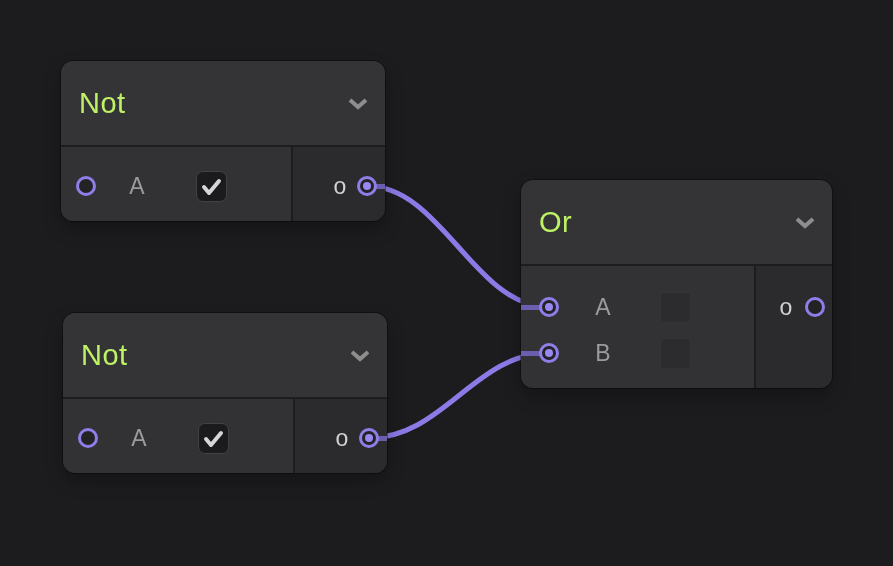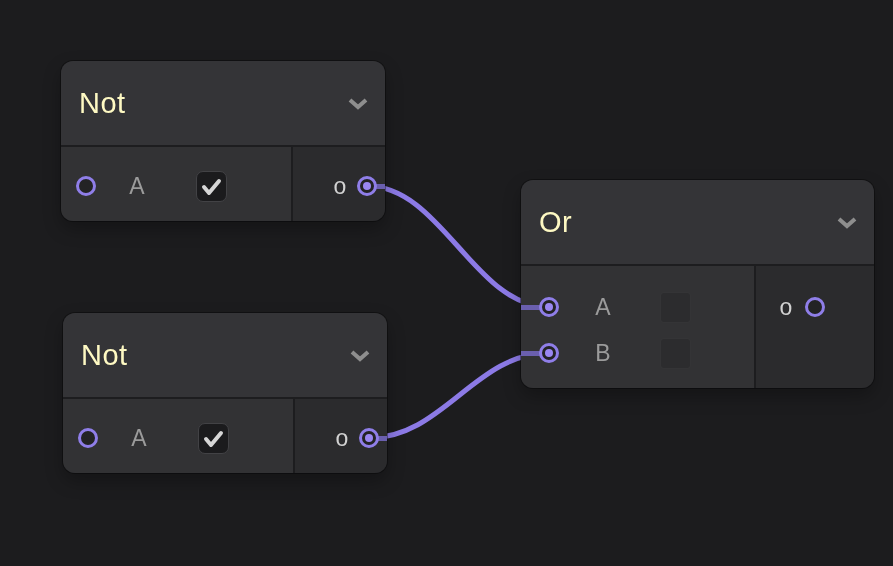--- a/index.html
+++ b/index.html
@@ -16,21 +16,21 @@
     border-radius:12px;overflow:hidden;
     box-shadow:0 0 0 1px rgba(0,0,0,0.35), 0 8px 18px rgba(0,0,0,0.28);
   }
   .node-header{
     position:absolute;left:0;top:0;right:0;height:84px;
     background:#343437;
   }
   .node-title{
     position:absolute;left:18px;top:0;height:84px;
     display:flex;align-items:center;
-    font-size:29px;color:#fef9c3;letter-spacing:0.5px;
+    font-size:29px;color:#bef264;letter-spacing:0.5px;
   }
   .chev{
     position:absolute;right:16px;top:36px;width:22px;height:14px;
     cursor:pointer;
   }
   .hdivider{position:absolute;left:0;right:0;top:84px;height:2px;background:#1d1d1f;}
   .in-section{position:absolute;left:0;top:86px;bottom:0;background:#323234;}
   .vdivider{position:absolute;top:86px;bottom:0;width:2px;background:#1d1d1f;}
   .out-section{position:absolute;top:86px;bottom:0;right:0;background:#2b2b2d;}
   .socket{
@@ -117,21 +117,21 @@
         <path d="M7 15 L12 21 L22 9" fill="none" stroke="#d6d6d6" stroke-width="4" stroke-linecap="round" stroke-linejoin="round"></path>
       </svg>
     </div>
     <span class="port-label out-label" style="left:259px;top:111px">o</span>
     <div class="stub" style="left:306px;top:123px;width:18px"></div>
     <div class="socket" style="left:296px;top:115px">
         <span class="dot"></span>
       </div>
   </div>
 
-  <div class="node" style="left:521px;top:180px;width:353px;height:208px">
+  <div class="node" style="left:521px;top:180px;width:311px;height:208px">
     <div class="node-header">
       <span class="node-title">Or</span>
       <span class="chev">
         <svg width="22" height="14" viewBox="0 0 22 14">
             <path d="M3 3 L11 10 L19 3" fill="none" stroke="#8e8e8e" stroke-width="4"></path>
           </svg>
       </span>
     </div>
     <div class="hdivider"></div>
     <div class="in-section" style="width:233px"></div>

